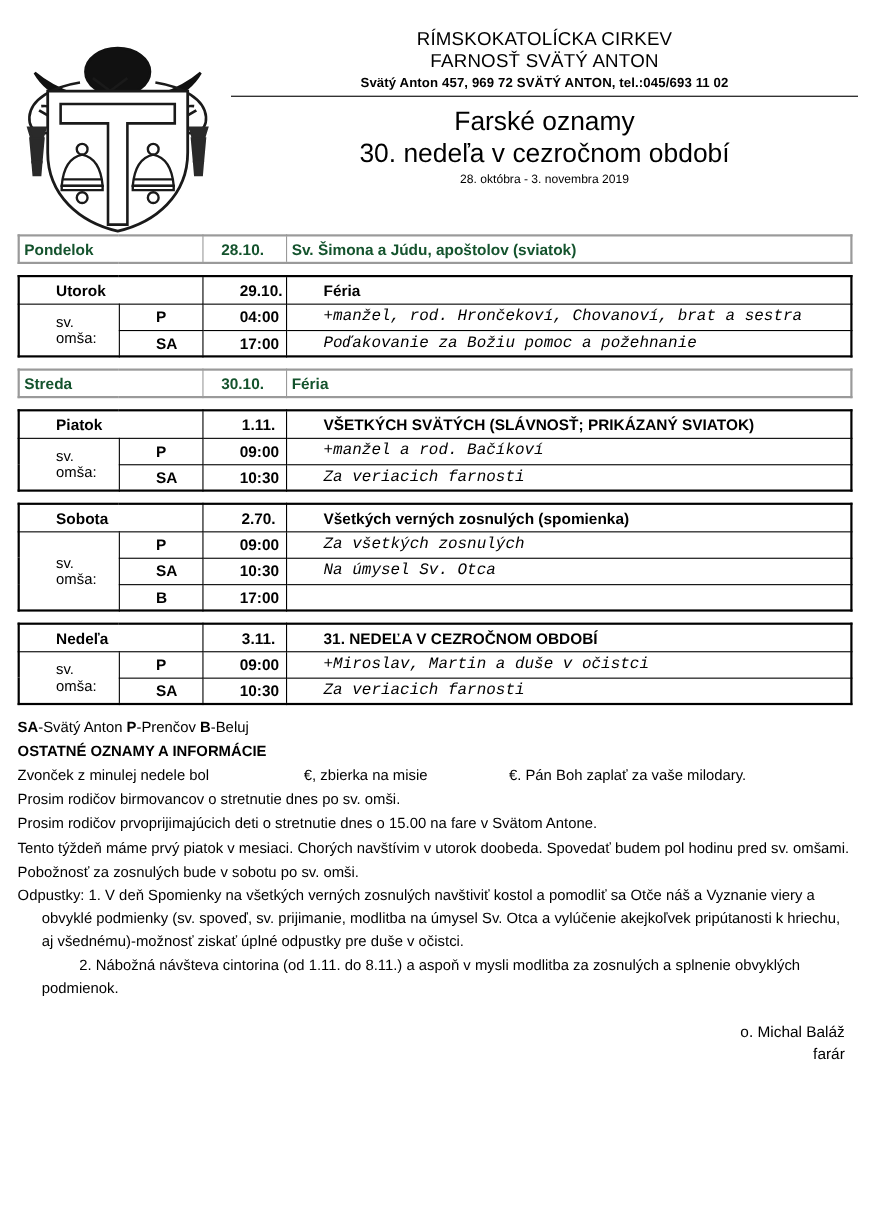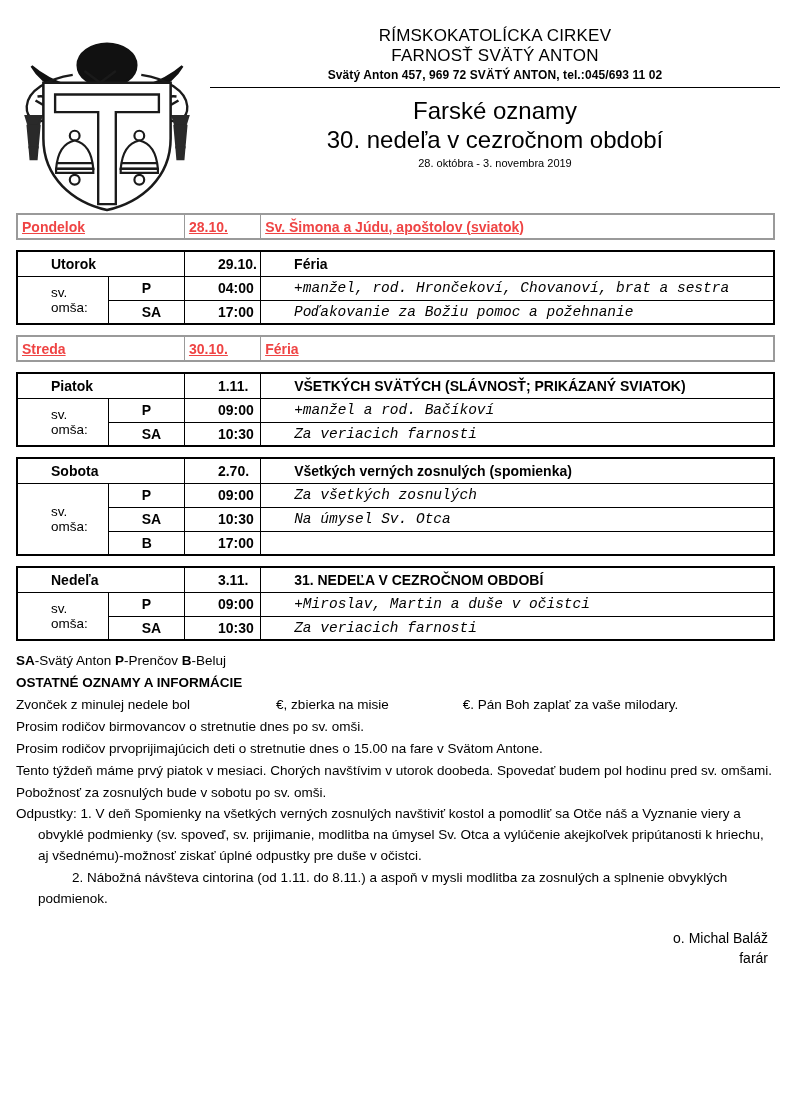--- a/index.html
+++ b/index.html
@@ -68,30 +68,30 @@
     border-collapse: collapse;
     table-layout: fixed;
   }
   .block td {
     padding: 0 4px;
     vertical-align: middle;
     font-size: 14px;
   }
   .block.solid { border: 2px solid #000; }
   .block.solid td { border: 1px solid #000; padding-left: 33px; }
-  .block.muted { border: 2px solid #9a9a9a; color: #ef4444; text-decoration: underline; }
+  .block.muted { border: 2px solid #9a9a9a; color: #14532d; }
   .block.muted td { border: 1px solid #9a9a9a; }
 
   .c-omsa  { width: 91px; }
   .c-place { width: 76px; }
   .c-time  { width: 76px; }
   .c-text  { width: 512px; }
 
   td.day      { font-weight: bold; height: 25px; }
-  td.date     { font-weight: bold; text-align: left; padding-right: 8px; }
+  td.date     { font-weight: bold; text-align: center; padding-right: 8px; }
   td.feast    { font-weight: bold; }
   td.omsa     { font-weight: normal; font-size: 13.5px; }
   td.place    { font-weight: bold; padding-left: 6px; }
   td.time     { font-weight: bold; text-align: right; padding-right: 8px; }
   td.intent   {
     font-family: Liberation Mono, monospace;
     font-style: italic;
     font-size: 14.5px;
     padding-left: 6px;
   }

